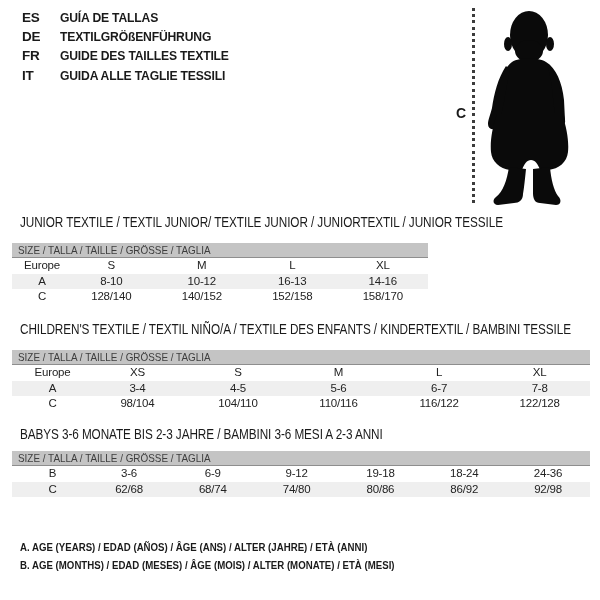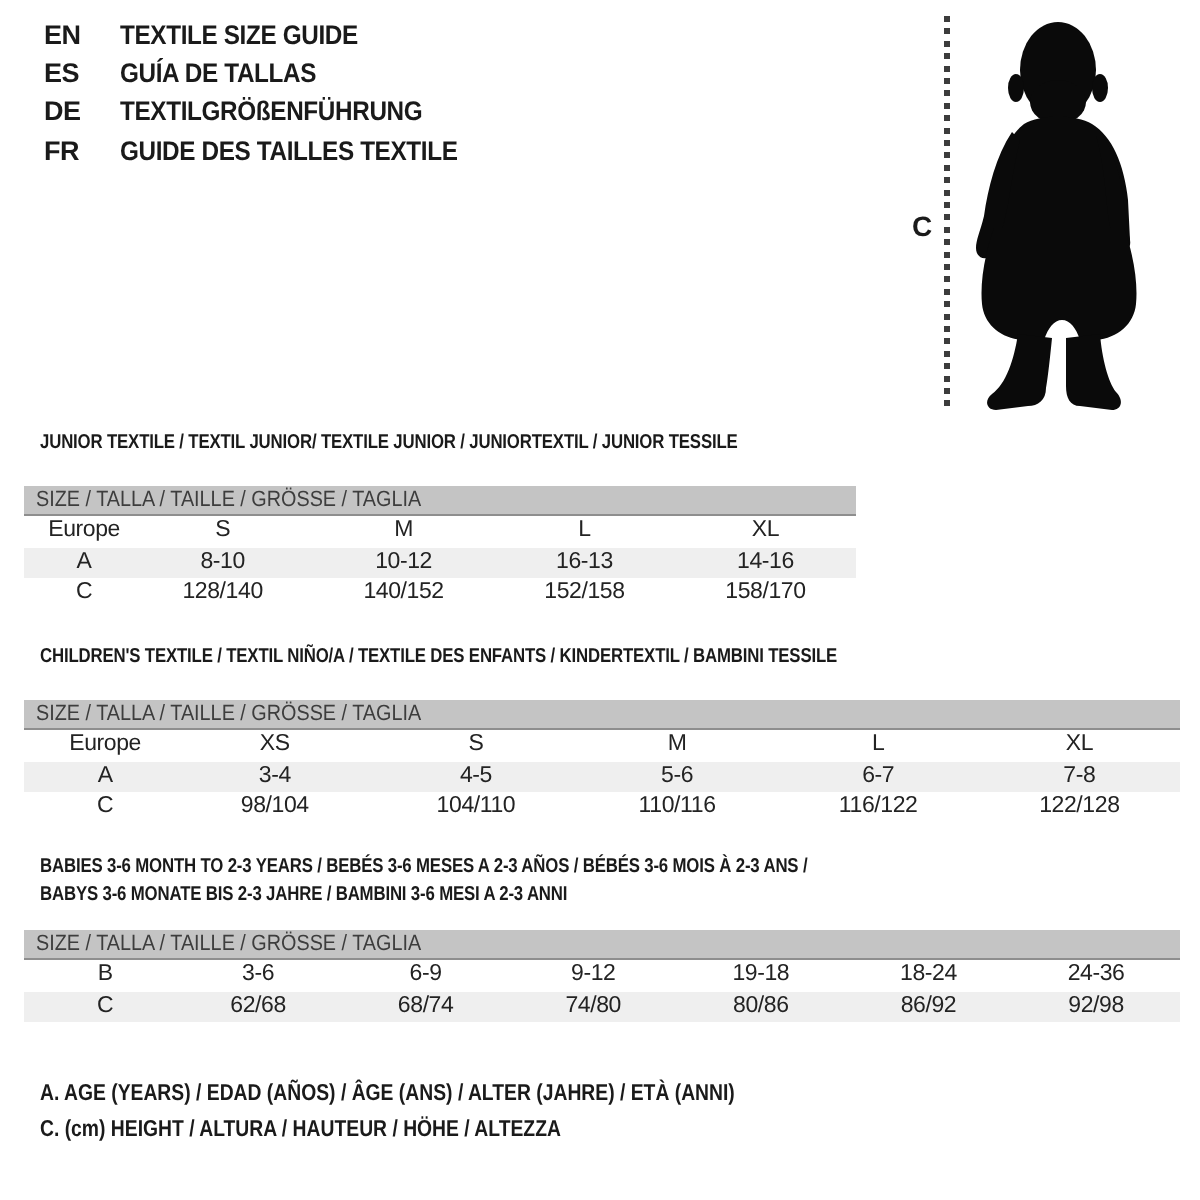--- a/index.html
+++ b/index.html
@@ -20,21 +20,21 @@
   .height-line{position:absolute;left:472px;top:8px;width:3px;height:198px;
     background:repeating-linear-gradient(180deg,#3c3c3c 0 3px,transparent 3px 6.2px);}
   .height-label{position:absolute;left:456px;top:105px;font-weight:bold;font-size:14px;}
   .baby{position:absolute;left:482px;top:10px;width:90px;height:202px;}
 
   
   .sec{position:absolute;left:12px;}
   .sec1{top:215px;width:416px;}
   .sec2{top:322px;width:578px;}
   .sec3{top:427px;width:578px;}
-  .t-title{padding-left:8px;font-weight:bold;font-size:10px;line-height:14px;letter-spacing:-0.1px;}
+  .t-title{padding-left:8px;font-weight:normal;font-size:14px;line-height:14px;letter-spacing:-0.1px;}
   .sec1 .t-title,.sec2 .t-title{margin-bottom:14px;}
   .sec3 .titles{margin-bottom:10px;}
   .size-bar{background:var(--header-bg,#c4c4c4);border-bottom:1px solid #8e8e8e;height:14px;
     line-height:14px;padding-left:6px;font-size:11px;color:#3d3d3d;}
   table.size-table{width:100%;border-collapse:collapse;table-layout:auto;}
   table.size-table td{height:15.5px;padding:0;font-size:11.5px;line-height:15.5px;
     text-align:center;letter-spacing:-0.2px;color:#232323;vertical-align:middle;}
   table.size-table td.rowlabel{width:13%;text-align:center;padding-left:6px;}
   table.size-table tr.shaded{background:var(--alt-row,#efefef);}
 
@@ -42,34 +42,34 @@
   .footnotes{position:absolute;left:20px;top:538px;}
   .footnote{font-weight:bold;font-size:11.5px;line-height:18.2px;}
 </style>
 </head>
 <body>
 
 <div class="page">
 
   <div class="lang-list">
     <div class="lang-row">
-      <span class="lang-code">EN</span>
-      <span class="lang-name cx90">TEXTILE SIZE GUIDE</span>
-    </div>
-    <div class="lang-row">
       <span class="lang-code">ES</span>
       <span class="lang-name cx90">GUÍA DE TALLAS</span>
     </div>
     <div class="lang-row">
       <span class="lang-code">DE</span>
       <span class="lang-name cx90">TEXTILGRÖßENFÜHRUNG</span>
     </div>
     <div class="lang-row">
       <span class="lang-code">FR</span>
       <span class="lang-name cx90">GUIDE DES TAILLES TEXTILE</span>
+    </div>
+    <div class="lang-row">
+      <span class="lang-code">IT</span>
+      <span class="lang-name cx90">GUIDA ALLE TAGLIE TESSILI</span>
     </div>
   </div>
 
   <div class="height-line"></div>
   <div class="height-label">C</div>
   <svg class="baby" viewBox="0 0 90 202" aria-hidden="true">
     <g fill="#0a0a0a">
       <ellipse cx="47" cy="25" rx="19" ry="24"></ellipse>
       <ellipse cx="26" cy="34" rx="4" ry="7"></ellipse>
       <ellipse cx="68" cy="34" rx="4" ry="7"></ellipse>
@@ -149,21 +149,20 @@
             <td style="width: 17.4%;">110/116</td>
             <td style="width: 17.4%;">116/122</td>
             <td style="width: 17.4%;">122/128</td>
           </tr>
         </tbody>
       </table>
   </section>
 
   <section class="sec sec3">
     <div class="titles">
-      <div class="t-title"><span class="cx">BABIES 3-6 MONTH TO 2-3 YEARS / BEBÉS 3-6 MESES A 2-3 AÑOS / BÉBÉS 3-6 MOIS À 2-3 ANS /</span></div>
       <div class="t-title"><span class="cx">BABYS 3-6 MONATE BIS 2-3 JAHRE / BAMBINI 3-6 MESI A 2-3 ANNI</span></div>
     </div>
     <div class="size-bar">
       <span class="cx90">SIZE / TALLA / TAILLE / GRÖSSE / TAGLIA</span>
     </div>
     <table class="size-table">
         <tbody>
           <tr>
             <td class="rowlabel">B</td>
             <td style="width: 14.5%;">3-6</td>
@@ -184,17 +183,17 @@
           </tr>
         </tbody>
       </table>
   </section>
 
   <div class="footnotes">
     <div class="footnote">
       <span class="cx">A. AGE (YEARS) / EDAD (AÑOS) / ÂGE (ANS) / ALTER (JAHRE) / ETÀ (ANNI)</span>
     </div>
     <div class="footnote">
-      <span class="cx">C. (cm) HEIGHT / ALTURA / HAUTEUR / HÖHE / ALTEZZA</span>
+      <span class="cx">B. AGE (MONTHS) / EDAD (MESES) / ÂGE (MOIS) / ALTER (MONATE) / ETÀ (MESI)</span>
     </div>
   </div>
 
 </div>
 
 </body></html>

